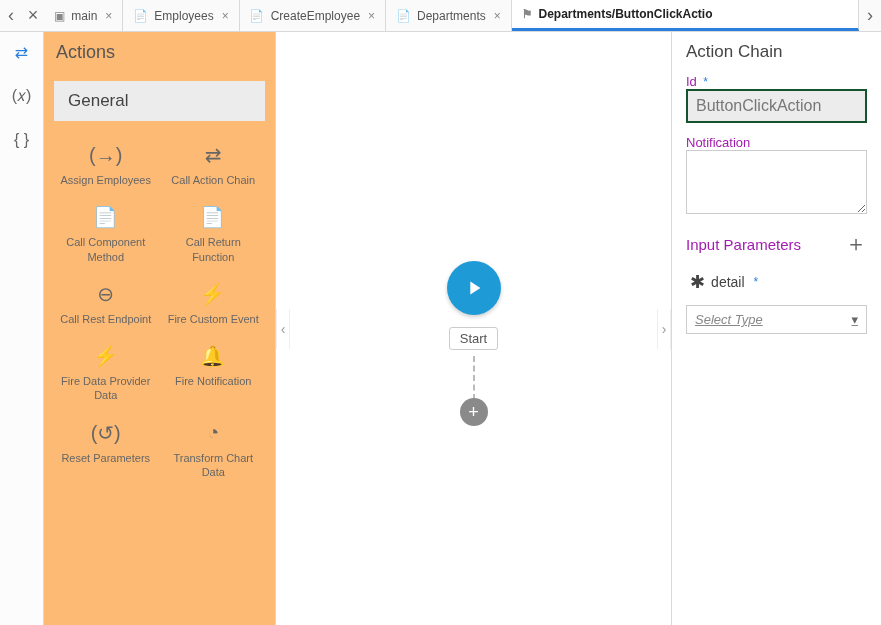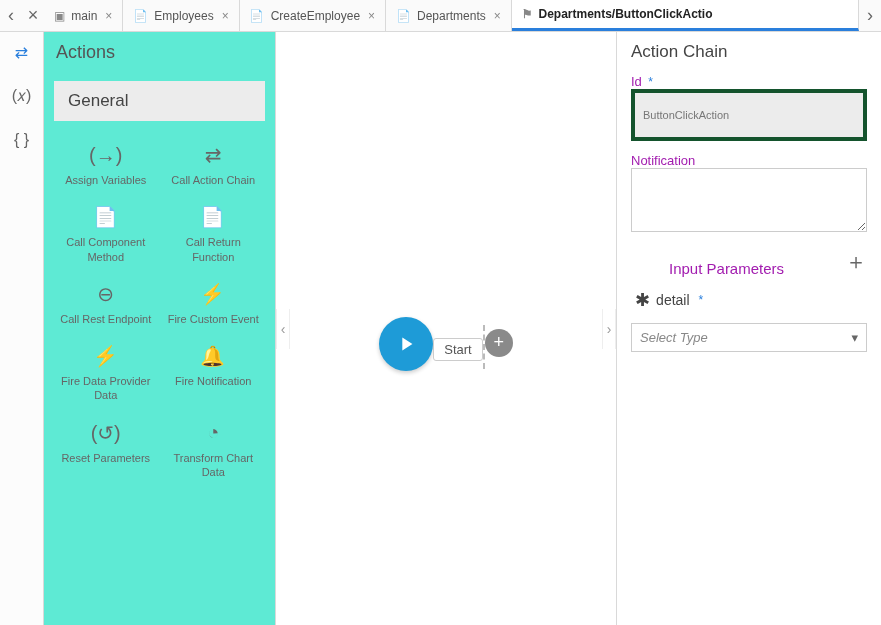--- a/index.html
+++ b/index.html
@@ -14,53 +14,53 @@
   .tabbar .tab.active { background: #fff; font-weight: 700; color: #222; border-bottom: 3px solid #2a7fdc; }
   
   .main { flex: 1; display: flex; min-height: 0; }
 
   
   .toolstrip { width: 44px; border-right: 1px solid #d9d9d9; background: #fcfcfc; display: flex; flex-direction: column; align-items: center; padding-top: 6px; gap: 16px; }
   .toolstrip .tbtn { width: 28px; height: 28px; display:flex;align-items:center;justify-content:center; color:#666; cursor:pointer; font-size:16px;}
   .toolstrip .tbtn.active { color:#2a7fdc; }
 
   
-  .actions-panel { width: 232px; border-right: 1px solid #d9d9d9; background:#5eead4; display:flex; flex-direction:column; }
+  .actions-panel { width: 232px; border-right: 1px solid #d9d9d9; background:#fdba74; display:flex; flex-direction:column; }
   .actions-panel .pheader { font-size:18px; color:#555; padding:10px 12px 6px 12px; }
   .actions-scroll { flex:1; overflow:auto; padding:0 0 8px 0; position:relative;}
   .actions-scroll::-webkit-scrollbar { width:12px; }
   .actions-scroll::-webkit-scrollbar-thumb { background:#c0c0c0; border-radius:6px;}
   .accordion { background:#ececec; margin:12px 10px; padding:10px 14px; font-size:17px; color:#444; cursor:pointer; display:flex; justify-content:space-between; align-items:center;}
   .action-grid { display:flex; flex-wrap:wrap; padding:0 8px 4px 8px; }
   .action-item { width:50%; text-align:center; padding:10px 4px 8px 4px; cursor:grab; }
   .action-item .aicon { font-size:20px; color:#666; display:flex;align-items:center;justify-content:center; height:24px;}
   .action-item .alabel { font-size:11px; color:#666; line-height:1.3; margin-top:6px; }
 
   
   .canvas-wrap { flex:1; position:relative; background:#fff; }
   .collapsebar { position:absolute; top:0; bottom:0; width:14px; display:flex; align-items:center; justify-content:center; color:#999; cursor:pointer; font-size:14px; background:transparent;}
   .collapsebar.left { left:0; border-left:1px solid #eee; border-right:1px solid #eee; top:50%; height:40px; transform:translateY(-50%);}
   .collapsebar.right { right:0; border-left:1px solid #eee; border-right:1px solid #eee; top:50%; height:40px; transform:translateY(-50%);}
-  .canvas { position:absolute; inset:0; display:flex; flex-direction:row; align-items:center; justify-content:center; padding-top:30px;}
+  .canvas { position:absolute; inset:0; display:flex; flex-direction:column; align-items:center; justify-content:center; padding-top:30px;}
   .startbtn { width:54px; height:54px; border-radius:50%; background:#1e9bd7; display:flex; align-items:center; justify-content:center; color:#fff; font-size:24px; box-shadow:0 2px 4px rgba(0,0,0,.2);}
   .startlabel { margin-top:12px; padding:3px 10px; border:1px solid #ccc; border-radius:3px; background:#fff; color:#555; font-size:13px;}
   .dashline { width:0; height:44px; border-left:2px dashed #bbb; margin-top:6px;}
   .addnode { width:28px; height:28px; border-radius:50%; background:#8a8a8a; color:#fff; display:flex; align-items:center; justify-content:center; font-size:18px; margin-top:-2px;}
 
   
-  .props { width:265px; border-left:1px solid #d9d9d9; padding:10px 14px 0 14px; display:flex; flex-direction:column; gap:12px; overflow:auto;}
+  .props { width:210px; border-left:1px solid #d9d9d9; padding:10px 14px 0 14px; display:flex; flex-direction:column; gap:12px; overflow:auto;}
   .props .title { font-size:17px; color:#444; }
   .props .label { font-size:13px; color:#a21caf; }
   .props .req { color:#2a7fdc; font-size:12px; margin-left:3px;}
-  .props input.ro { width:100%; background:#ececec; border:4px solid #14532d; color:#777; padding:16px 8px; font-size:11px;}
+  .props input.ro { width:100%; background:#ececec; border:2px solid #14532d; color:#777; padding:6px 8px; font-size:16px;}
   .props textarea { width:100%; height:64px; border:1px solid #ccc; resize:both; padding:6px; font-size:13px;}
-  .sectionrow { display:flex; justify-content:space-between; align-items:flex-end;margin-left:38px;}
+  .sectionrow { display:flex; justify-content:space-between; align-items:center;}
   .plus { font-size:22px; color:#666; cursor:pointer;}
   .paramrow { display:flex; align-items:center; gap:6px; font-size:14px; color:#444; padding-left:4px;}
-  .select { width:100%; border:1px solid #ccc; padding:6px 8px; display:flex; justify-content:space-between; align-items:center; color:#888; font-style:italic; font-size:13px; cursor:pointer; background:#fff;}
+  .select { width:100%; border:1px solid #ccc; padding:6px 8px; display:flex; justify-content:space-between; align-items:center; color:#888; font-style:italic; font-size:13px; cursor:pointer; background:#fff;text-decoration:underline;}
   .select .caret { font-style:normal; color:#666;}
 </style>
 </head>
 <body>
 
 <div class="tabbar">
   <div class="navbtn">‹</div>
   <div class="navbtn">×</div>
 
   <div class="tab">
@@ -100,21 +100,21 @@
 
   <div class="actions-panel">
     <div class="pheader">Actions</div>
     <div class="actions-scroll">
       <div class="accordion">
         <span>General</span>
       </div>
       <div class="action-grid">
         <div class="action-item">
           <div class="aicon">(→)</div>
-          <div class="alabel">Assign Variables</div>
+          <div class="alabel">Assign Employees</div>
         </div>
         <div class="action-item">
           <div class="aicon">⇄</div>
           <div class="alabel">Call Action Chain</div>
         </div>
         <div class="action-item">
           <div class="aicon">📄</div>
           <div class="alabel">Call Component Method</div>
         </div>
         <div class="action-item">

